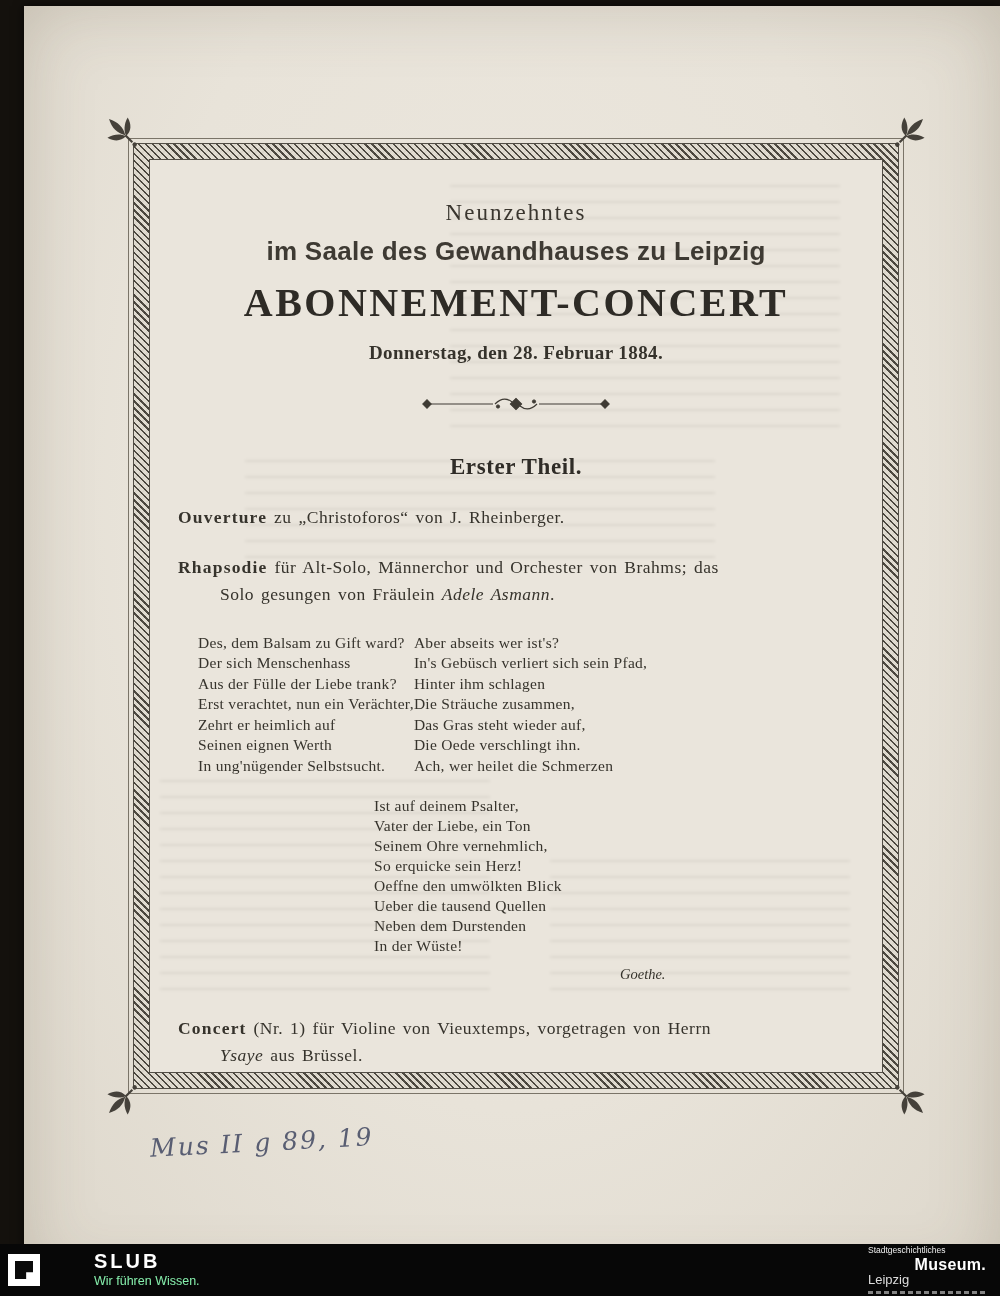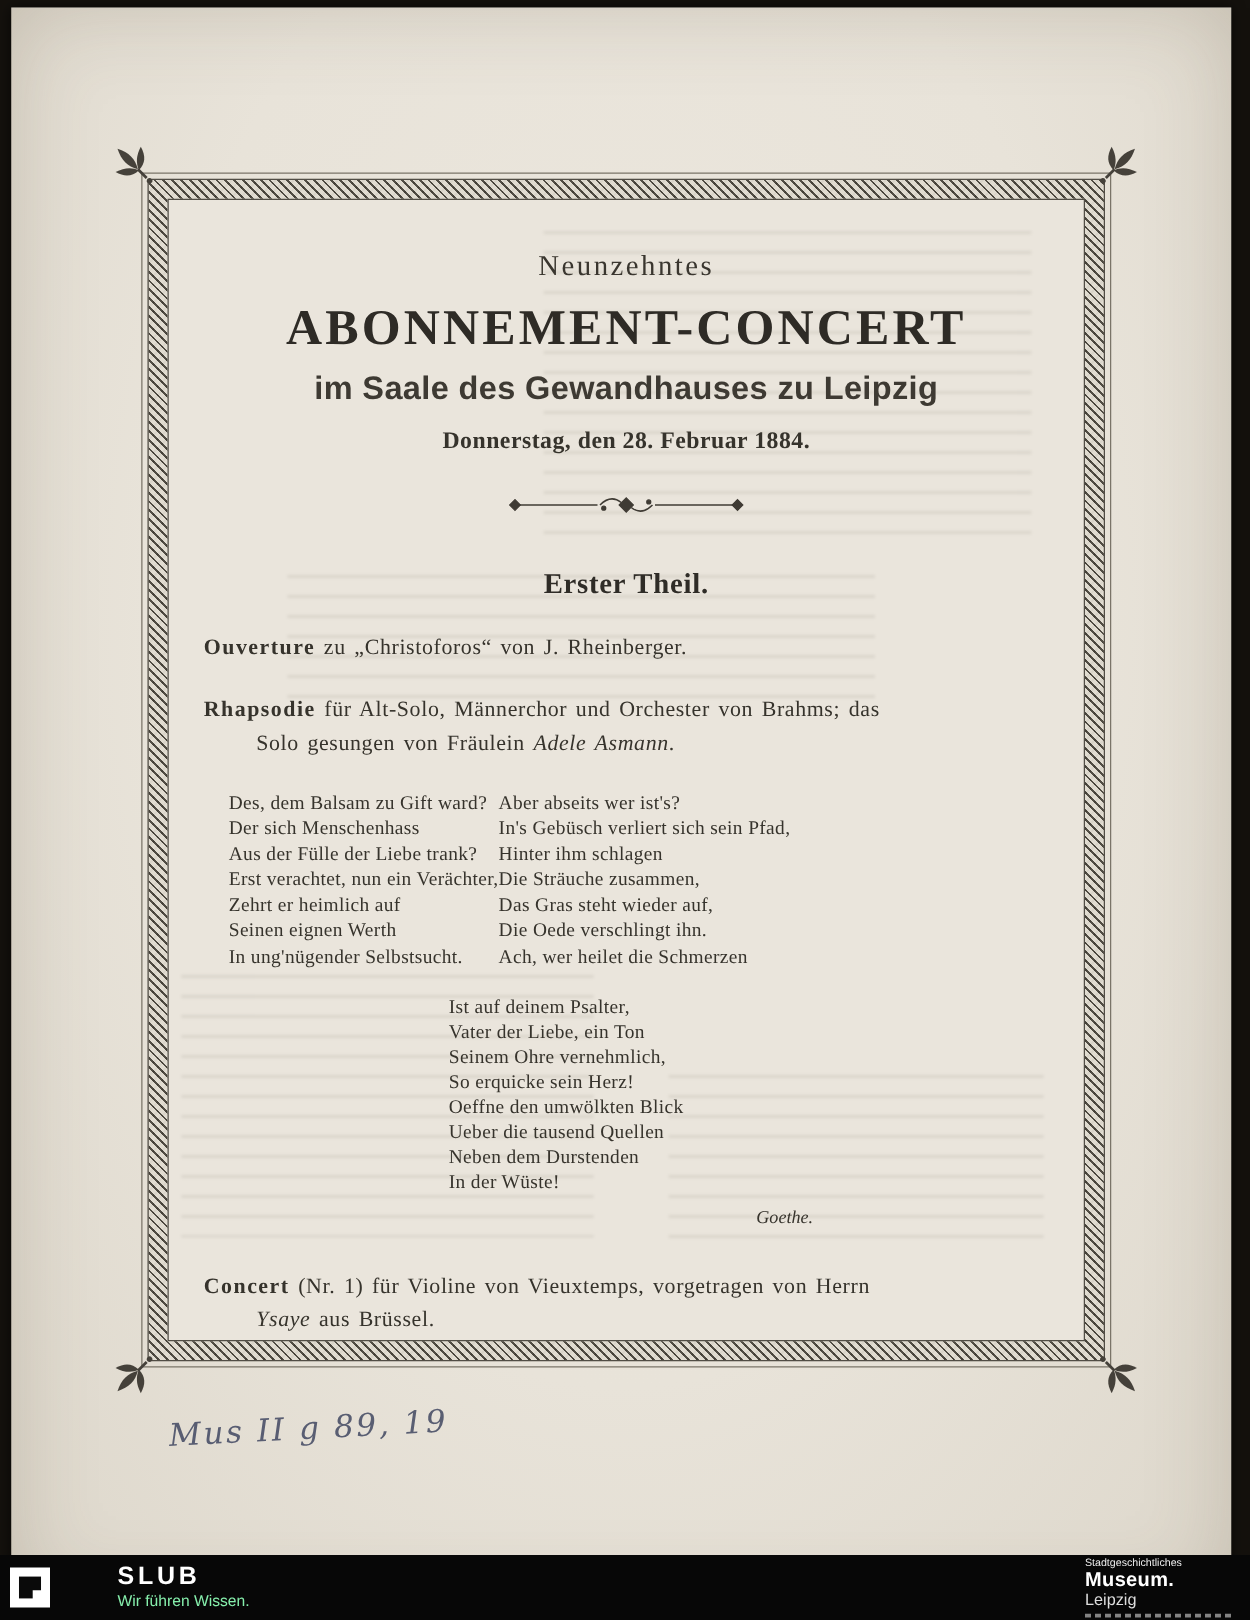--- a/index.html
+++ b/index.html
@@ -6,21 +6,21 @@
   * { margin:0; padding:0; box-sizing:border-box; }
   html,body { width:1000px; height:1296px; overflow:hidden; }
   body {
     background:#14110d;
     font-family:"Liberation Serif","DejaVu Serif",serif;
     position:relative;
   }
 
   
   .paper {
-    position:absolute; left:9px; top:6px; width:976px; height:1280px;
+    position:absolute; left:24px; top:6px; width:976px; height:1280px;
     background:radial-gradient(ellipse at 50% 38%, #ece7de 0%, #e8e3d9 55%, #ddd7cb 100%);
     box-shadow: inset 0 0 70px rgba(96,84,60,.22), 0 0 10px rgba(0,0,0,.7);
   }
 
   
   .frame {
     position:absolute; left:104px; top:132px; width:776px; height:956px;
     border:1px solid #7a7468; padding:4px;
   }
   .band {
@@ -94,21 +94,21 @@
     font-family:"Liberation Sans",sans-serif;
   }
   .slub { display:flex; align-items:center; gap:9px; cursor:pointer; }
   .slub-icon { width:32px; height:32px; background:#fff; display:flex; align-items:center; justify-content:center; }
   .slub-glyph { width:18px; height:18px; background:#0a0a0a; clip-path:polygon(0 0,100% 0,100% 62%,62% 62%,62% 100%,0 100%); }
   .slub-text { display:flex; flex-direction:column; line-height:1.05;margin-left:45px; }
   .slub-name { font-size:20px; font-weight:bold; letter-spacing:3px; }
   .slub-tag  { font-size:12.5px; color:#86efac; margin-top:3px; }
   .museum { text-align:left; line-height:1.1; cursor:pointer; padding-right:4px; }
   .m-top  { font-size:8.5px; color:#eee; }
-  .m-name { font-size:16px; font-weight:bold; letter-spacing:.3px; }
+  .m-name { font-size:16px; font-weight:bold; letter-spacing:.3px;text-align:right; }
   .m-city { font-size:13px; color:#ddd; }
   .m-cert { width:118px; height:3px; margin-top:3px;
             background:repeating-linear-gradient(90deg, rgba(255,255,255,.5) 0 5px, transparent 5px 8px); }
 </style>
 </head>
 <body>
 
 <div class="paper">
 
   <div class="frame">
@@ -154,22 +154,22 @@
       <div class="inner">
 
         <div class="ghost g1"></div>
         <div class="ghost g2"></div>
         <div class="ghost g3"></div>
         <div class="ghost g4"></div>
 
         <div class="content">
 
           <div class="center series">Neunzehntes</div>
+          <div class="center venue">im Saale des Gewandhauses zu Leipzig</div>
           <div class="center title">ABONNEMENT-CONCERT</div>
-          <div class="center venue">im Saale des Gewandhauses zu Leipzig</div>
           <div class="center date">Donnerstag, den 28. Februar 1884.</div>
 
           <svg class="divider" width="190" height="20" viewBox="0 0 190 20" xmlns="http://www.w3.org/2000/svg">
             <g stroke="#3f3b34" fill="#3f3b34">
               <line x1="6" y1="10" x2="72" y2="10" stroke-width="1.2"></line>
               <line x1="118" y1="10" x2="184" y2="10" stroke-width="1.2"></line>
               <rect x="3" y="7" width="6" height="6" transform="rotate(45 6 10)"></rect>
               <rect x="181" y="7" width="6" height="6" transform="rotate(45 184 10)"></rect>
               <rect x="91" y="6" width="8" height="8" transform="rotate(45 95 10)"></rect>
               <path d="M74 10 C80 4 86 4 91 8" fill="none" stroke-width="1.2"></path>

